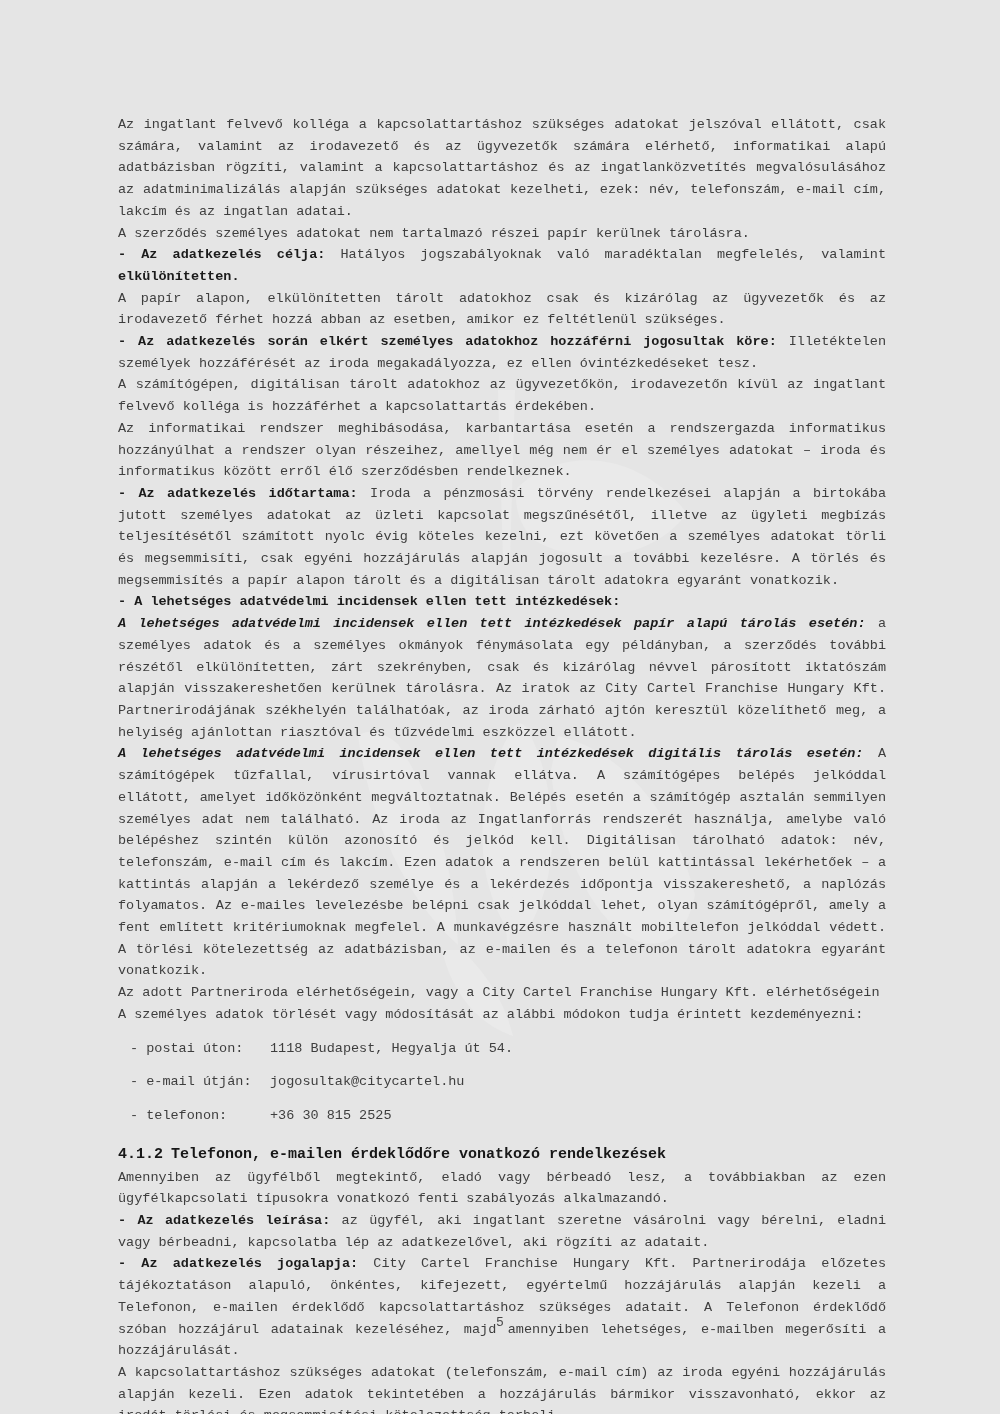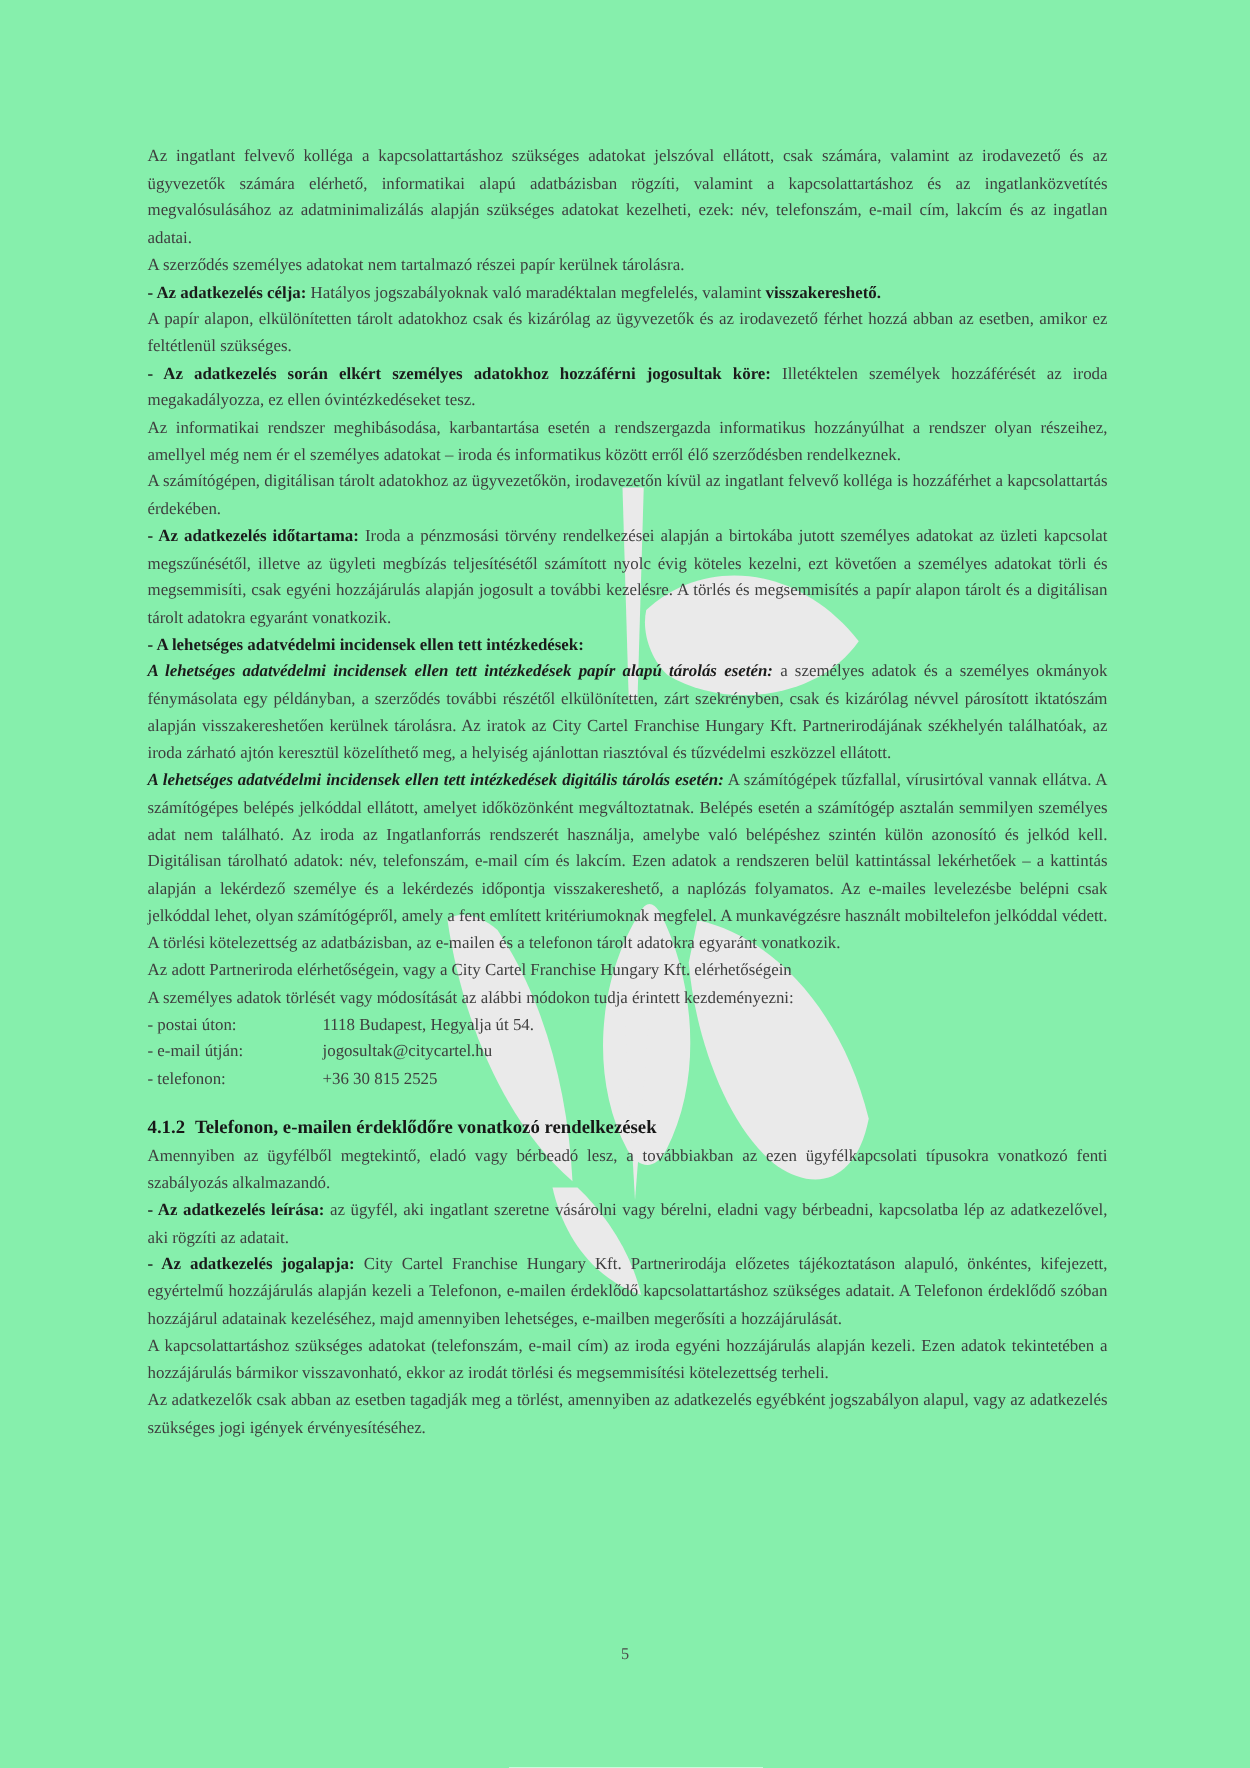--- a/index.html
+++ b/index.html
@@ -1,22 +1,22 @@
 <!DOCTYPE html>
 <html><head>
 <meta charset="utf-8">
 <style>
   html, body { margin: 0; padding: 0; background: #ffffff; }
   .page {
     position: relative;
     width: 1000px;
     height: 1414px;
-    background: #86efac;
+    background: #e5e5e5;
     overflow: hidden;
-    font-family: Liberation Serif, serif;
+    font-family: Liberation Mono, monospace;
   }
   .watermark {
     position: absolute;
     left: 352px;
     top: 388px;
     width: 350px;
     height: 650px;
     z-index: 0;
     pointer-events: none;
   }
@@ -30,21 +30,21 @@
     font-size: 13.5px;
     line-height: 21.7px;
   }
   .para {
     margin: 0;
     text-align: justify;
   }
   .run.regular { font-weight: 400; font-style: normal; }
   .run.bold    { font-weight: 700; font-style: normal; color: #1b1b1b; }
   .run.bolditalic { font-weight: 700; font-style: italic; color: #1b1b1b; }
-  .contact-row { margin: 0; }
+  .contact-row { margin: 12px; }
   .contact-label { display: inline-block; width: 140px; }
   .contact-value { display: inline-block; }
   .section-heading {
     margin: 17px 0 1px 0;
     font-size: 15px;
     font-weight: 700;
     color: #171717;
     line-height: 22px;
   }
   .heading-number { display: inline-block; margin-right: 8px; }
@@ -73,25 +73,25 @@
       <path d="M160,342 C128,392 118,472 150,532 C160,548 172,548 181,532 C212,472 202,392 176,342 C170,333 165,333 160,342 Z"></path>
       <path d="M206,348 C268,362 322,422 343,507 C333,557 301,566 270,545 C230,515 204,442 199,382 Z"></path>
       <path d="M148,432 L167,432 L156,572 Z"></path>
       <path d="M90,562 C100,606 126,636 161,648 C152,611 131,582 110,562 Z"></path>
     </g>
   </svg>
 
   <div class="content">
       <p class="para"><span class="run regular">Az ingatlant felvevő kolléga a kapcsolattartáshoz szükséges adatokat jelszóval ellátott, csak számára, valamint az irodavezető és az ügyvezetők számára elérhető, informatikai alapú adatbázisban rögzíti, valamint a kapcsolattartáshoz és az ingatlanközvetítés megvalósulásához az adatminimalizálás alapján szükséges adatokat kezelheti, ezek: név, telefonszám, e-mail cím, lakcím és az ingatlan adatai.</span></p>
       <p class="para"><span class="run regular">A szerződés személyes adatokat nem tartalmazó részei papír kerülnek tárolásra.</span></p>
-      <p class="para"><span class="run bold">- Az adatkezelés célja:</span><span class="run regular"> Hatályos jogszabályoknak való maradéktalan megfelelés, valamint </span><span class="run bold">visszakereshető.</span></p>
+      <p class="para"><span class="run bold">- Az adatkezelés célja:</span><span class="run regular"> Hatályos jogszabályoknak való maradéktalan megfelelés, valamint </span><span class="run bold">elkülönítetten.</span></p>
       <p class="para"><span class="run regular">A papír alapon, elkülönítetten tárolt adatokhoz csak és kizárólag az ügyvezetők és az irodavezető férhet hozzá abban az esetben, amikor ez feltétlenül szükséges.</span></p>
       <p class="para"><span class="run bold">- Az adatkezelés során elkért személyes adatokhoz hozzáférni jogosultak köre:</span><span class="run regular"> Illetéktelen személyek hozzáférését az iroda megakadályozza, ez ellen óvintézkedéseket tesz.</span></p>
+      <p class="para"><span class="run regular">A számítógépen, digitálisan tárolt adatokhoz az ügyvezetőkön, irodavezetőn kívül az ingatlant felvevő kolléga is hozzáférhet a kapcsolattartás érdekében.</span></p>
       <p class="para"><span class="run regular">Az informatikai rendszer meghibásodása, karbantartása esetén a rendszergazda informatikus hozzányúlhat a rendszer olyan részeihez, amellyel még nem ér el személyes adatokat – iroda és informatikus között erről élő szerződésben rendelkeznek.</span></p>
-      <p class="para"><span class="run regular">A számítógépen, digitálisan tárolt adatokhoz az ügyvezetőkön, irodavezetőn kívül az ingatlant felvevő kolléga is hozzáférhet a kapcsolattartás érdekében.</span></p>
       <p class="para"><span class="run bold">- Az adatkezelés időtartama:</span><span class="run regular"> Iroda a pénzmosási törvény rendelkezései alapján a birtokába jutott személyes adatokat az üzleti kapcsolat megszűnésétől, illetve az ügyleti megbízás teljesítésétől számított nyolc évig köteles kezelni, ezt követően a személyes adatokat törli és megsemmisíti, csak egyéni hozzájárulás alapján jogosult a további kezelésre. A törlés és megsemmisítés a papír alapon tárolt és a digitálisan tárolt adatokra egyaránt vonatkozik.</span></p>
       <p class="para"><span class="run bold">- A lehetséges adatvédelmi incidensek ellen tett intézkedések:</span></p>
       <p class="para"><span class="run bolditalic">A lehetséges adatvédelmi incidensek ellen tett intézkedések papír alapú tárolás esetén:</span><span class="run regular"> a személyes adatok és a személyes okmányok fénymásolata egy példányban, a szerződés további részétől elkülönítetten, zárt szekrényben, csak és kizárólag névvel párosított iktatószám alapján visszakereshetően kerülnek tárolásra. Az iratok az City Cartel Franchise Hungary Kft. Partnerirodájának székhelyén találhatóak, az iroda zárható ajtón keresztül közelíthető meg, a helyiség ajánlottan riasztóval és tűzvédelmi eszközzel ellátott.</span></p>
       <p class="para"><span class="run bolditalic">A lehetséges adatvédelmi incidensek ellen tett intézkedések digitális tárolás esetén:</span><span class="run regular"> A számítógépek tűzfallal, vírusirtóval vannak ellátva. A számítógépes belépés jelkóddal ellátott, amelyet időközönként megváltoztatnak. Belépés esetén a számítógép asztalán semmilyen személyes adat nem található. Az iroda az Ingatlanforrás rendszerét használja, amelybe való belépéshez szintén külön azonosító és jelkód kell. Digitálisan tárolható adatok: név, telefonszám, e-mail cím és lakcím. Ezen adatok a rendszeren belül kattintással lekérhetőek – a kattintás alapján a lekérdező személye és a lekérdezés időpontja visszakereshető, a naplózás folyamatos. Az e-mailes levelezésbe belépni csak jelkóddal lehet, olyan számítógépről, amely a fent említett kritériumoknak megfelel. A munkavégzésre használt mobiltelefon jelkóddal védett. A törlési kötelezettség az adatbázisban, az e-mailen és a telefonon tárolt adatokra egyaránt vonatkozik.</span></p>
       <p class="para"><span class="run regular">Az adott Partneriroda elérhetőségein, vagy a City Cartel Franchise Hungary Kft. elérhetőségein</span></p>
       <p class="para"><span class="run regular">A személyes adatok törlését vagy módosítását az alábbi módokon tudja érintett kezdeményezni:</span></p>
       <div class="contact-row"><span class="contact-label">- postai úton:</span><span class="contact-value">1118 Budapest, Hegyalja út 54.</span></div>
       <div class="contact-row"><span class="contact-label">- e-mail útján:</span><span class="contact-value">jogosultak@citycartel.hu</span></div>
       <div class="contact-row"><span class="contact-label">- telefonon:</span><span class="contact-value">+36 30 815 2525</span></div>
       <h2 class="section-heading"><span class="heading-number">4.1.2</span><span class="heading-title">Telefonon, e-mailen érdeklődőre vonatkozó rendelkezések</span></h2>

